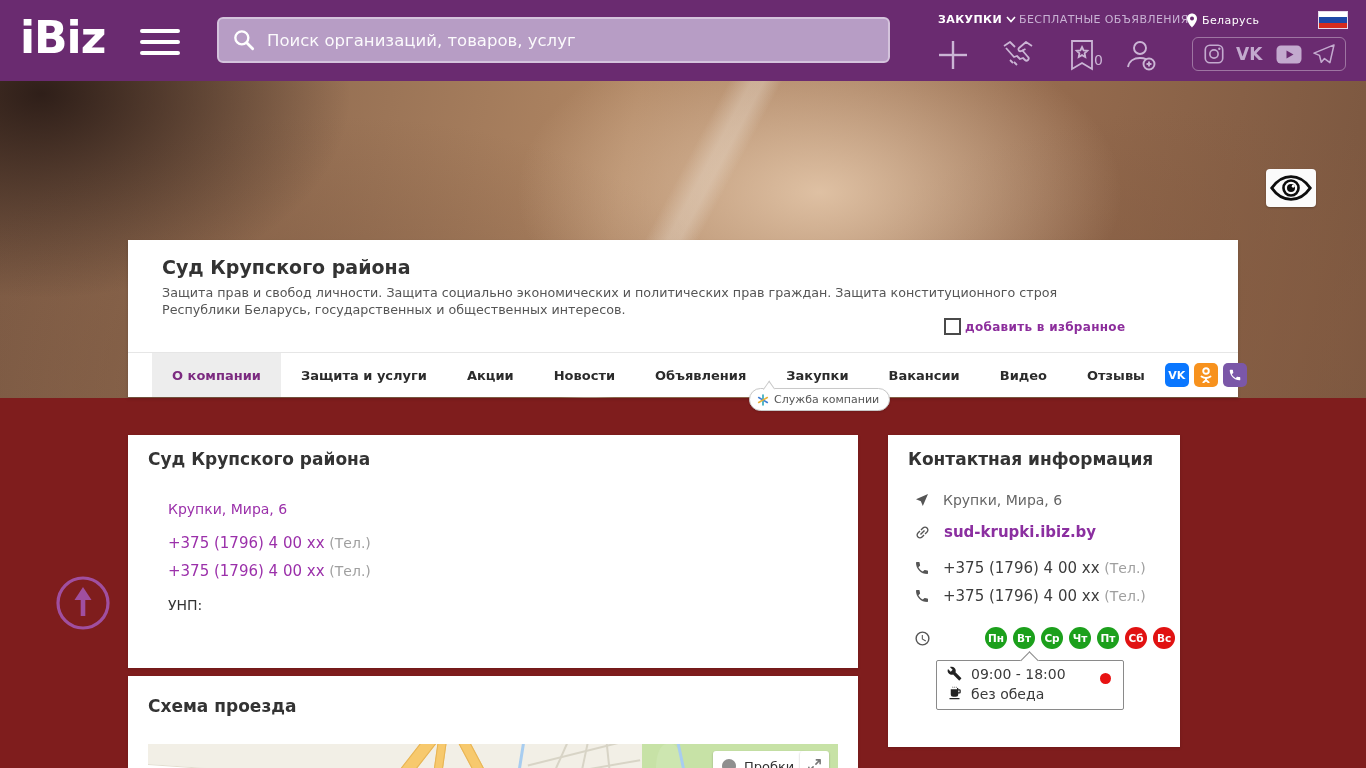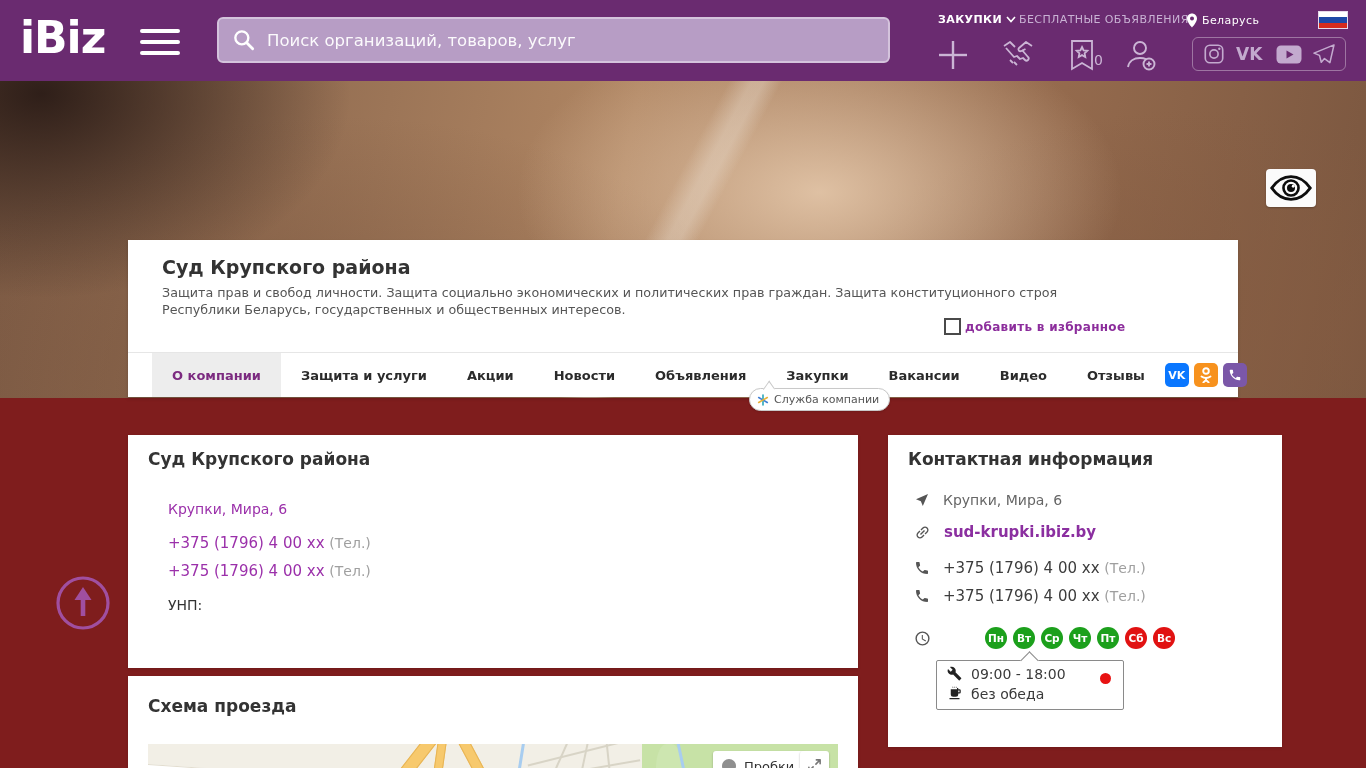--- a/index.html
+++ b/index.html
@@ -57,21 +57,21 @@
   .tsq.viber { background:#7b57a8; }
 
   
   .employment-pill { position:absolute; left:749px; top:388px; height:23px; background:#fff; border:1px solid #c9c9c9; border-radius:12px; display:flex; align-items:center; gap:5px; padding:0 10px 0 7px; font-size:11px; color:#555; z-index:12; box-shadow:0 1px 2px rgba(0,0,0,.12); }
   .employment-pill::before { content:""; position:absolute; left:14px; top:-5px; width:9px; height:9px; background:#fff; border-left:1px solid #c9c9c9; border-top:1px solid #c9c9c9; transform:rotate(55deg) skewX(20deg); }
 
   
   .card { position:absolute; background:#fff; box-shadow:0 1px 3px rgba(0,0,0,.15); }
   .about-card { left:128px; top:435px; width:730px; height:233px; }
   .map-card { left:128px; top:676px; width:730px; height:380px; }
-  .contact-card { left:888px; top:435px; width:394px; height:312px; }
+  .contact-card { left:888px; top:435px; width:292px; height:312px; }
   .card h2 { position:absolute; left:20px; top:14px; font-size:17px; font-weight:bold; color:#333; }
 
   .about-row { position:absolute; left:40px; white-space:nowrap; }
   .a-address { top:66px; font-size:14px; color:#9b30aa; cursor:pointer; }
   .a-phone { font-size:15px; color:#9b30aa; cursor:pointer; }
   .a-phone .ptype { font-size:14px; color:#9f9f9f; cursor:default; }
   .a-unp { top:162px; font-size:14px; color:#333; }
 
   .c-row { position:absolute; left:26px; display:flex; align-items:center; gap:13px; color:#555; }
   .c-row .txt { font-size:14px; color:#666; }

